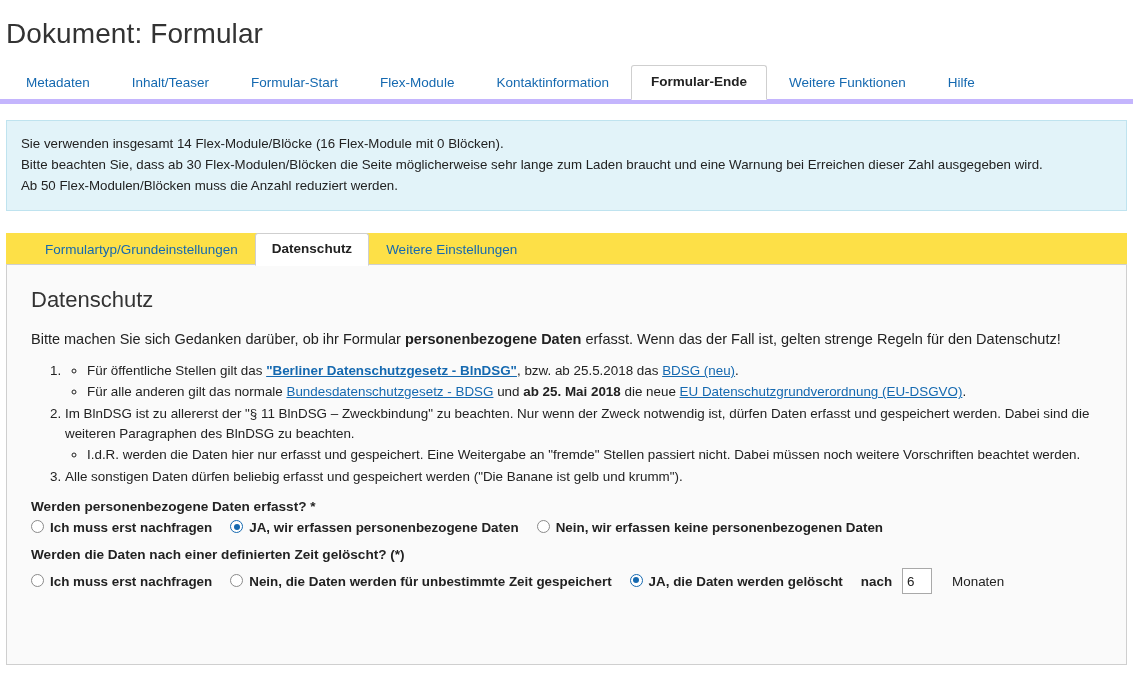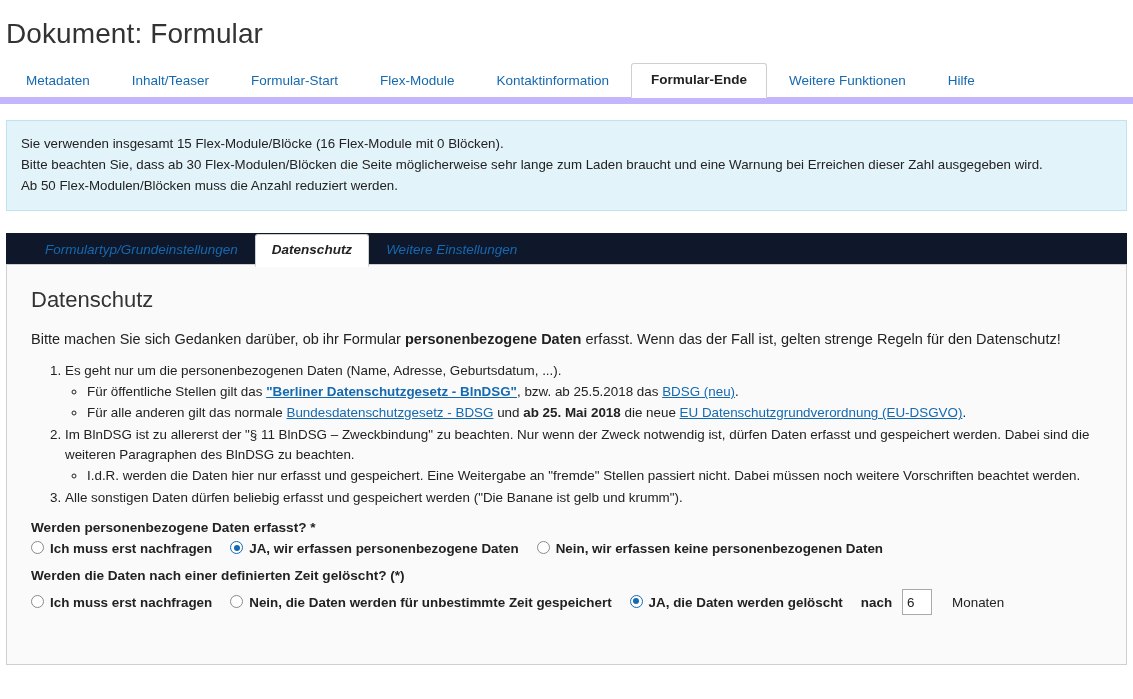--- a/index.html
+++ b/index.html
@@ -20,21 +20,21 @@
     color: #333333;
     padding: 18px 8px 0 6px;
     margin: 0;
     letter-spacing: 0.1px;
   }
 
   
   .tabstrip-outer {
     margin-top: 20px;
     padding-left: 6px;
-    border-bottom: 7px solid #c4b5fd;
+    border-bottom: 5px solid #c4b5fd;
     height: 34px;
     display: flex;
     align-items: flex-end;
     position: relative;
   }
   .tabstrip-outer .tab {
     font-size: 13.5px;
     color: #1569b0;
     padding: 8px 19px 9px 19px;
     border: 1px solid transparent;
@@ -66,26 +66,25 @@
     color: #222222;
   }
   .info-banner div { white-space: nowrap; }
 
   
   .panel-wrap {
     margin: 22px 6px 0 6px;
   }
   .tabstrip-inner {
     display: flex;
-    align-items: flex-start;
+    align-items: center;
     height: 32px;
     border-bottom: 1px solid #cfcfcf;
     padding-left: 22px;
-    background: #0f172a;
-    font-style: italic;
+    background: #fde047;
   }
   .tabstrip-inner .tab {
     font-size: 13.5px;
     color: #1569b0;
     padding: 7px 16px 8px 16px;
     line-height: 16px;
     cursor: pointer;
     border: 1px solid transparent;
     border-bottom: none;
     position: relative;
@@ -211,40 +210,39 @@
     <div class="tab">Inhalt/Teaser</div>
     <div class="tab">Formular-Start</div>
     <div class="tab">Flex-Module</div>
     <div class="tab">Kontaktinformation</div>
     <div class="tab active">Formular-Ende</div>
     <div class="tab">Weitere Funktionen</div>
     <div class="tab">Hilfe</div>
   </div>
 
   <div class="info-banner">
-    <div>Sie verwenden insgesamt 15 Flex-Module/Blöcke (16 Flex-Module mit 0 Blöcken).</div>
+    <div>Sie verwenden insgesamt 14 Flex-Module/Blöcke (16 Flex-Module mit 0 Blöcken).</div>
     <div>Bitte beachten Sie, dass ab 30 Flex-Modulen/Blöcken die Seite möglicherweise sehr lange zum Laden braucht und eine Warnung bei Erreichen dieser Zahl ausgegeben wird.</div>
     <div>Ab 50 Flex-Modulen/Blöcken muss die Anzahl reduziert werden.</div>
   </div>
 
   <div class="panel-wrap">
     <div class="tabstrip-inner">
       <div class="tab">Formulartyp/Grundeinstellungen</div>
       <div class="tab active">Datenschutz</div>
       <div class="tab">Weitere Einstellungen</div>
     </div>
 
     <div class="panel-body">
       <h2 class="section-title">Datenschutz</h2>
 
       <p class="intro"><span>Bitte machen Sie sich Gedanken darüber, ob ihr Formular </span><b>personenbezogene Daten</b><span> erfasst. Wenn das der Fall ist, gelten strenge Regeln für den Datenschutz!</span></p>
 
       <ol class="main-list">
         <li>
-          <span>Es geht nur um die personenbezogenen Daten (Name, Adresse, Geburtsdatum, ...).</span>
           <ul class="sub-list">
             <li><span>Für öffentliche Stellen gilt das </span><a class="link b">"Berliner Datenschutzgesetz - BlnDSG"</a><span>, bzw. ab 25.5.2018 das </span><a class="link">BDSG (neu)</a><span>.</span></li>
             <li><span>Für alle anderen gilt das normale </span><a class="link">Bundesdatenschutzgesetz - BDSG</a><span> und </span><b>ab 25. Mai 2018</b><span> die neue </span><a class="link">EU Datenschutzgrundverordnung (EU-DSGVO)</a><span>.</span></li>
           </ul>
         </li>
         <li>
           <span>Im BlnDSG ist zu allererst der "§ 11 BlnDSG – Zweckbindung" zu beachten. Nur wenn der Zweck notwendig ist, dürfen Daten erfasst und gespeichert werden. Dabei sind die weiteren Paragraphen des BlnDSG zu beachten.</span>
           <ul class="sub-list">
             <li><span>I.d.R. werden die Daten hier nur erfasst und gespeichert. Eine Weitergabe an "fremde" Stellen passiert nicht. Dabei müssen noch weitere Vorschriften beachtet werden.</span></li>
           </ul>

